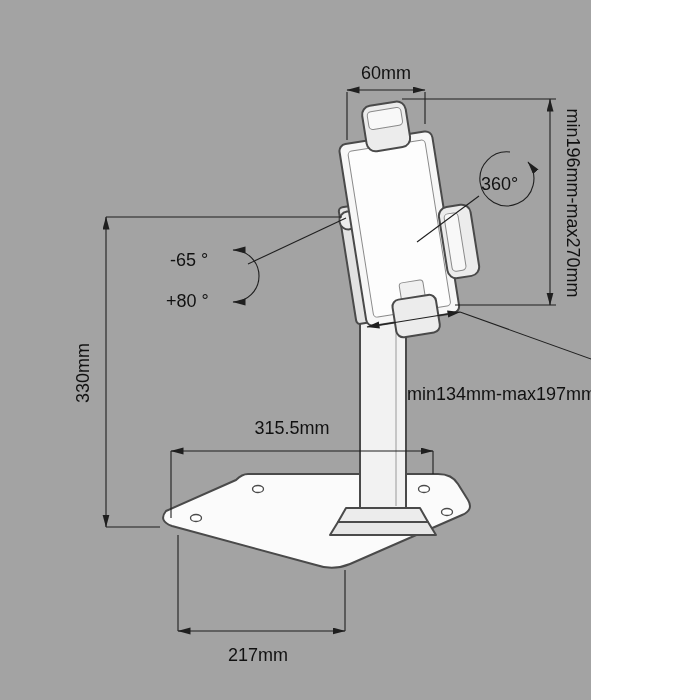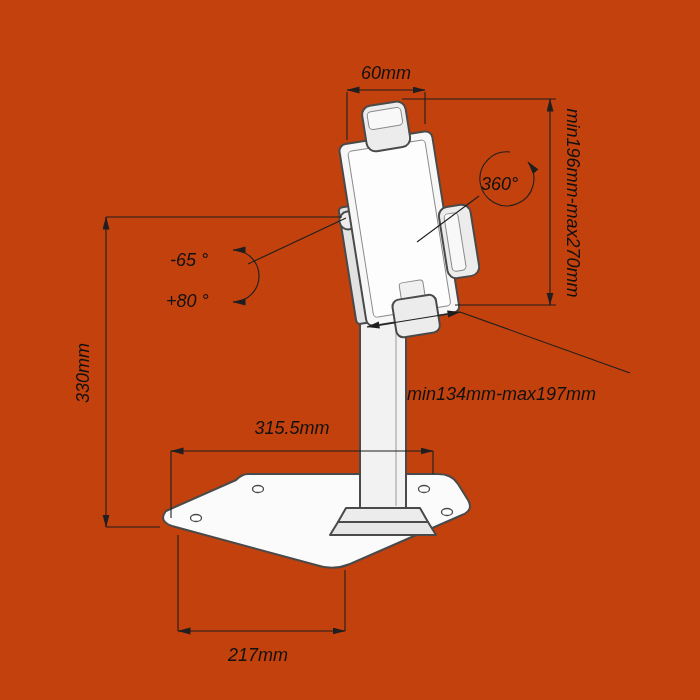--- a/index.html
+++ b/index.html
@@ -1,23 +1,22 @@
 <!DOCTYPE html>
 <html><head>
 <meta charset="utf-8">
 <style>
   html, body { margin: 0; padding: 0; background: #ffffff; }
   .canvas {
     position: relative;
-    width: 700px;
+    width: 591px;
     height: 700px;
-    background: #c2410c;
+    background: #a3a3a3;
     font-family: "Liberation Sans", sans-serif;
     overflow: hidden;
-    font-style: italic;
   }
   svg { display: block; }
   text {
     font-family: "Liberation Sans", sans-serif;
     fill: #111111;
   }
   .dim-text { font-size: 18px; }
 </style>
 </head>
 <body>

